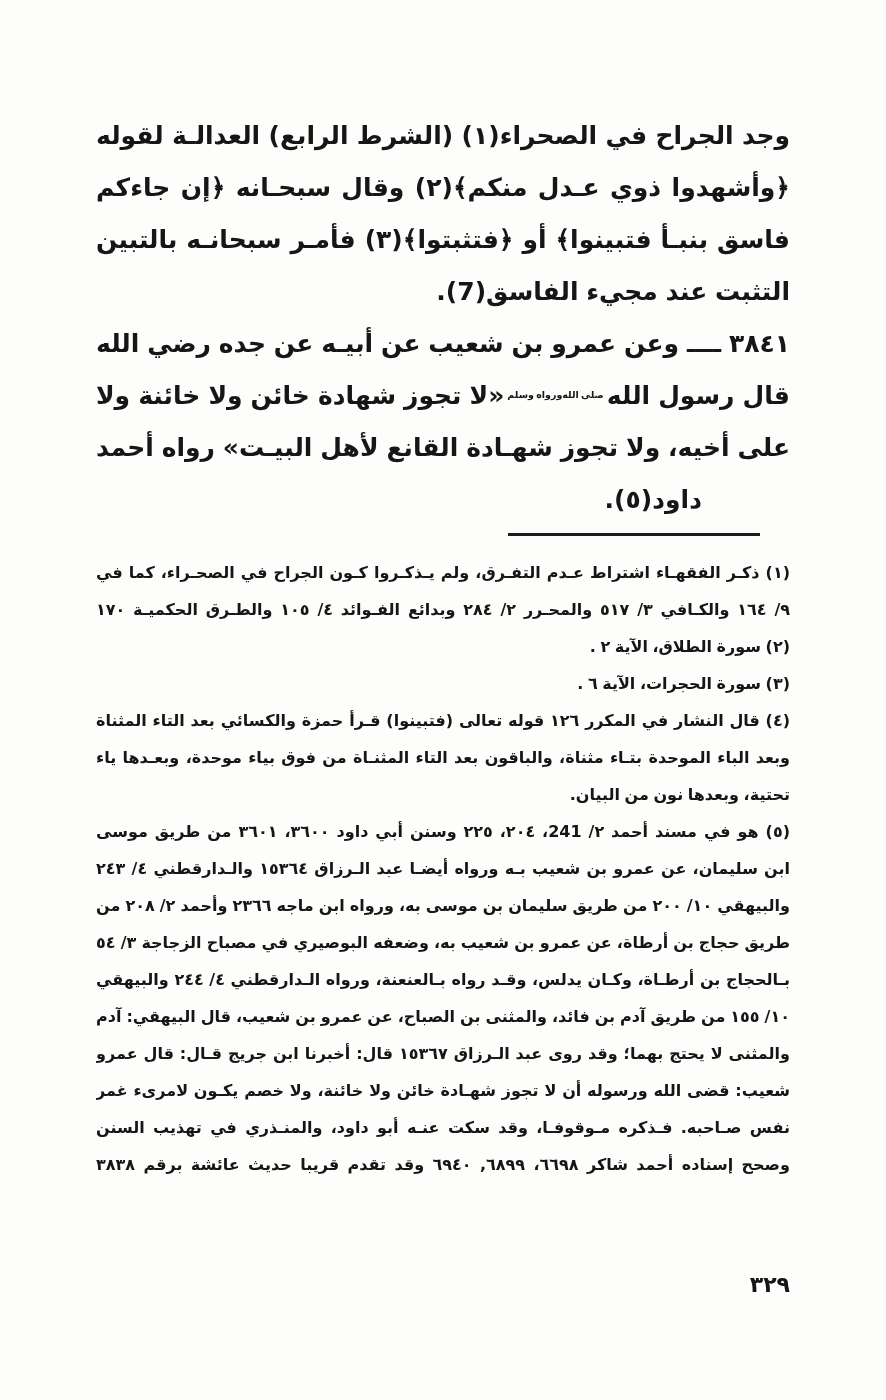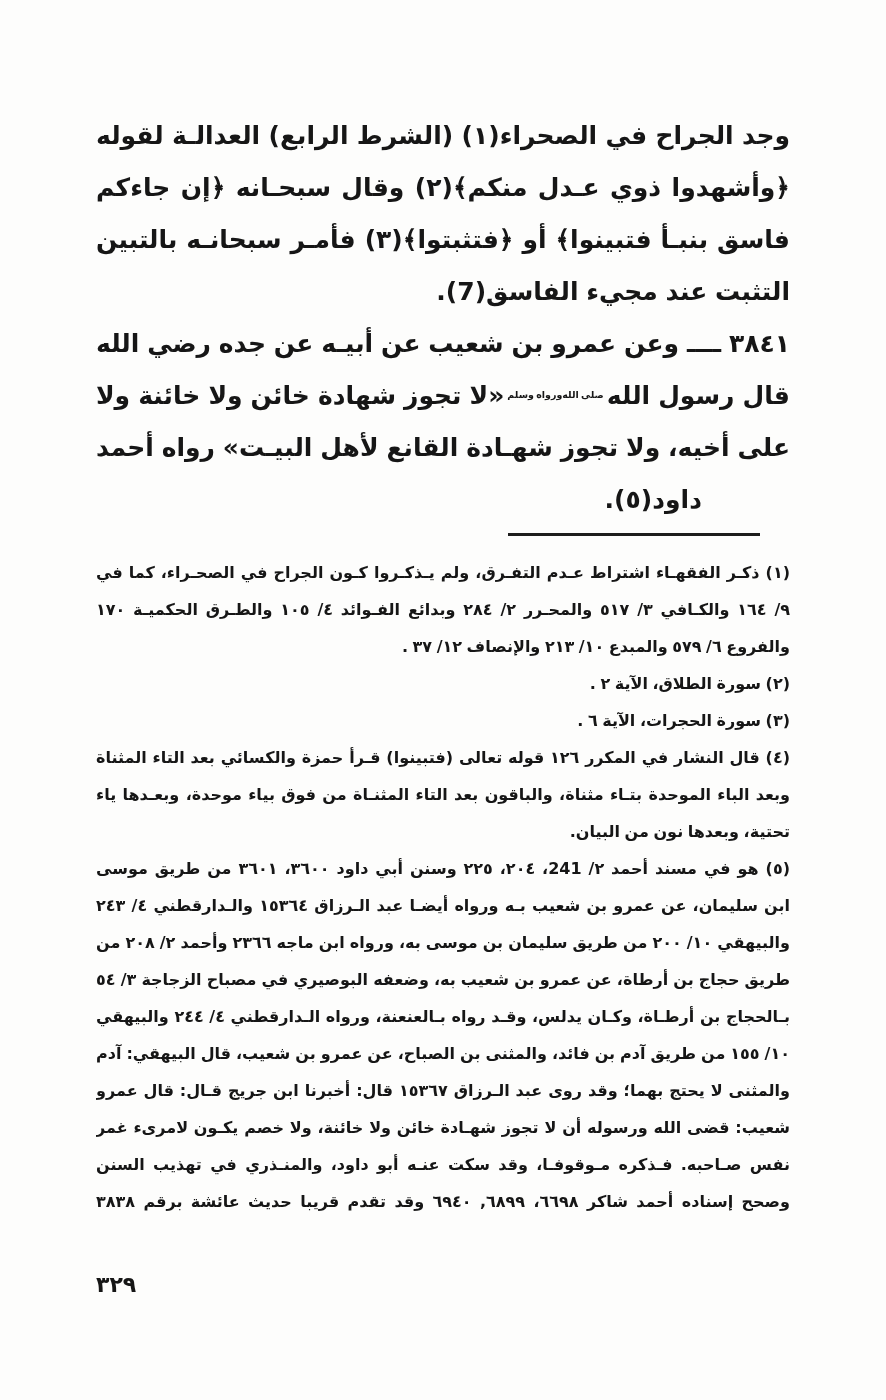--- a/index.html
+++ b/index.html
@@ -36,21 +36,21 @@
     font-size:16px;font-weight:700;
   }
   .fline{
     height:37px;line-height:37px;
     text-align:justify;text-align-last:justify;
     overflow:hidden;word-spacing:-1px;
   }
   .fline.endline{text-align-last:right;}
   .pagenum{
     position:absolute;top:1272px;right:96px;width:694px;
-    text-align:left;font-size:22px;font-weight:700;
+    text-align:right;font-size:22px;font-weight:700;
   }
 </style>
 </head>
 <body>
 
 <div class="page">
 
   <div class="main">
     <div class="mline">وجد الجراح في الصحراء(١) (الشرط الرابع) العدالـة لقوله تعالى</div>
     <div class="mline">﴿وأشهدوا ذوي عـدل منكم﴾(٢) وقال سبحـانه ﴿إن جاءكم</div>
@@ -67,21 +67,20 @@
     <div class="mline">على أخيه، ولا تجوز شهـادة القانع لأهل البيـت» رواه أحمد وأبو</div>
     <div class="mline endline indent">داود(٥).</div>
   </div>
 
   <div class="sep"></div>
 
   <div class="foots">
     <div>
       <div class="fline">(١) ذكـر الفقهـاء اشتراط عـدم التفـرق، ولم يـذكـروا كـون الجراح في الصحـراء، كما في المغني</div>
       <div class="fline">٩/ ١٦٤ والكـافي ٣/ ٥١٧ والمحـرر ٢/ ٢٨٤ وبدائع الفـوائد ٤/ ١٠٥ والطـرق الحكميـة ١٧٠</div>
-      <div class="fline endline">والفروع ٦/ ٥٧٩ والمبدع ١٠/ ٢١٣ والإنصاف ١٢/ ٣٧ .</div>
     </div>
     <div>
       <div class="fline endline">(٢) سورة الطلاق، الآية ٢ .</div>
     </div>
     <div>
       <div class="fline endline">(٣) سورة الحجرات، الآية ٦ .</div>
     </div>
     <div>
       <div class="fline">(٤) قال النشار في المكرر ١٢٦ قوله تعالى (فتبينوا) قـرأ حمزة والكسائي بعد التاء المثناة بثاء مثلثة،</div>
       <div class="fline">وبعد الباء الموحدة بتـاء مثناة، والباقون بعد التاء المثنـاة من فوق بياء موحدة، وبعـدها ياء مثناة</div>

